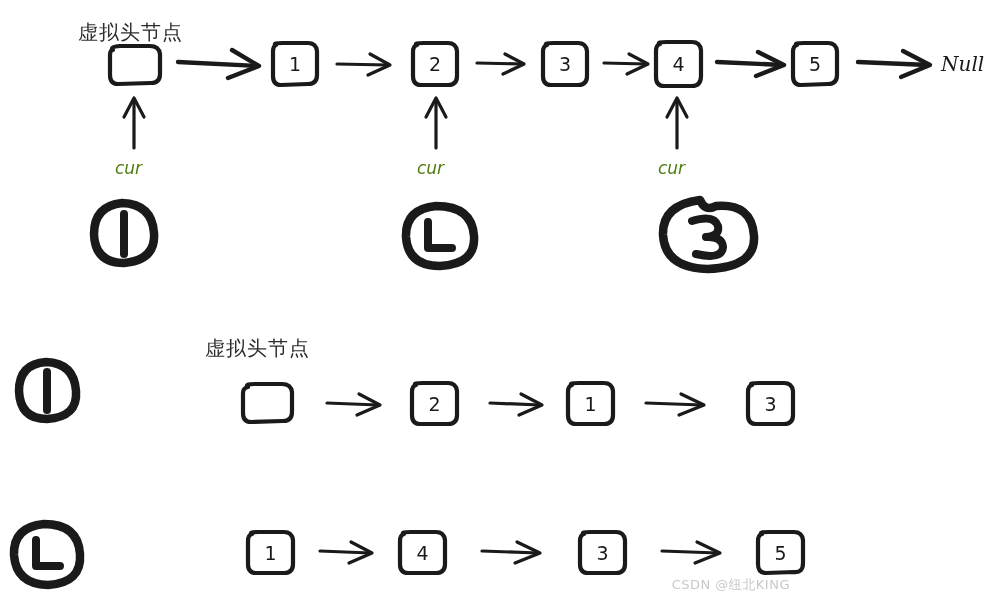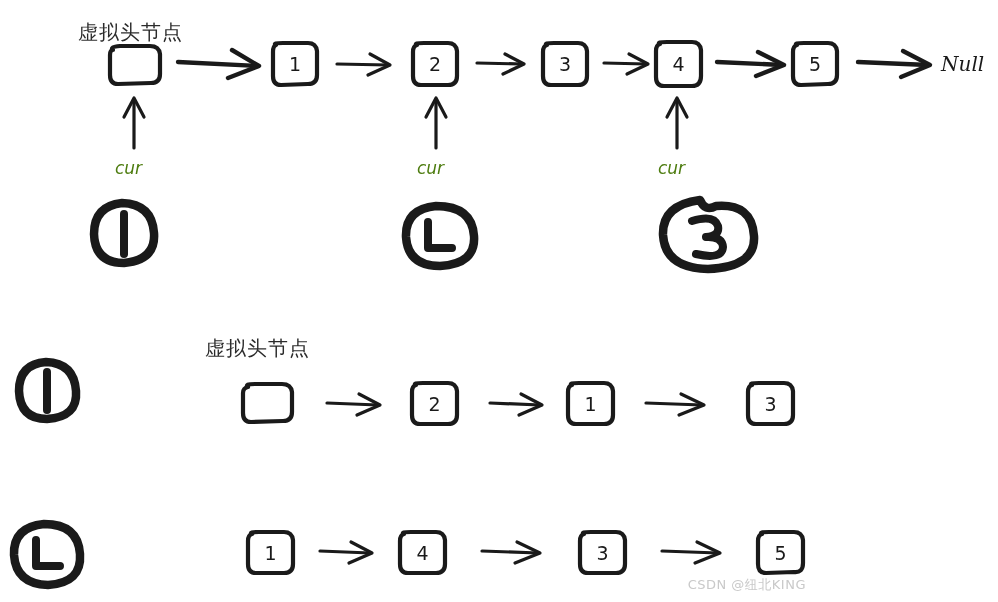--- a/index.html
+++ b/index.html
@@ -53,21 +53,21 @@
     position: absolute;
     font-family: "DejaVu Serif", "Liberation Serif", serif;
     font-size: 20px;
     color: #1a1a1a;
     font-style: italic;
     white-space: nowrap;
     line-height: 1;
   }
   .watermark {
     position: absolute;
-    right: 12px;
+    right: 28px;
     bottom: 8px;
     font-family: "DejaVu Sans", "Liberation Sans", sans-serif;
     font-size: 13px;
     color: #c9c9c9;
     white-space: nowrap;
     letter-spacing: 0.5px;
   }
   
   svg.ink {
     position: absolute;

